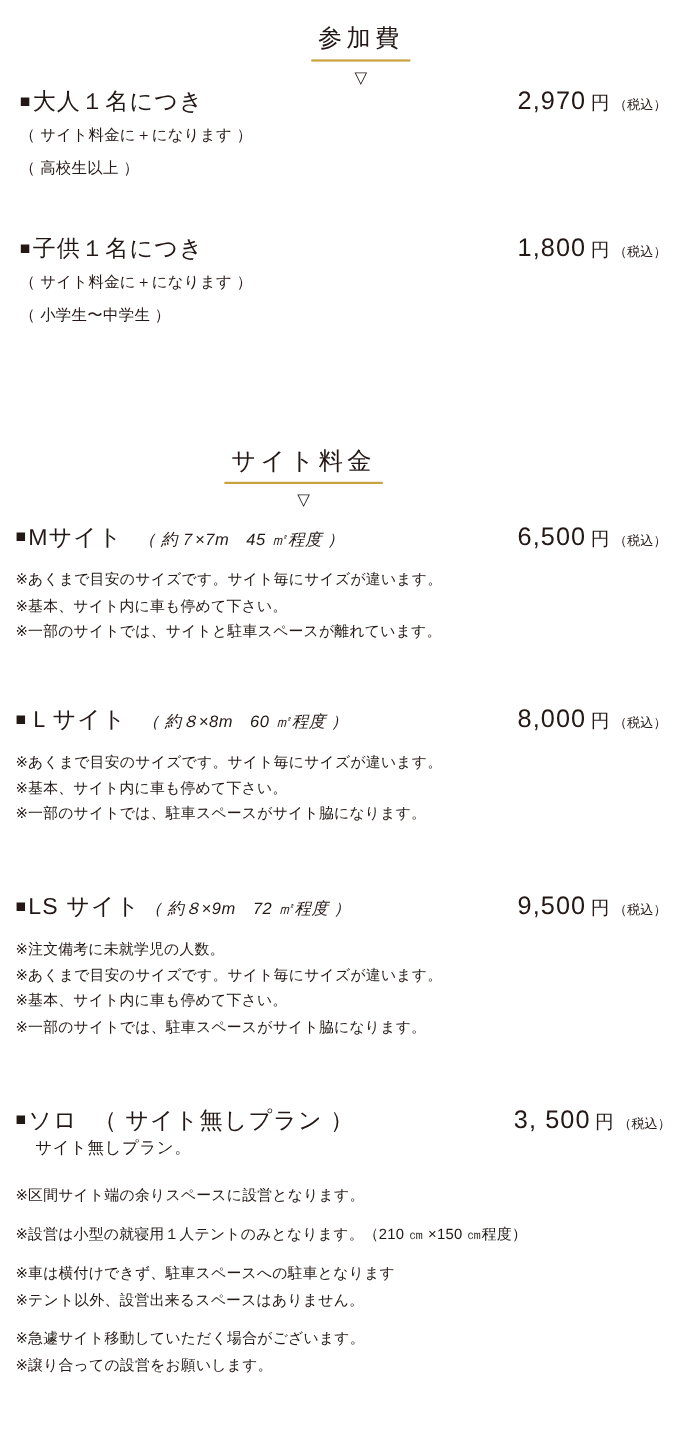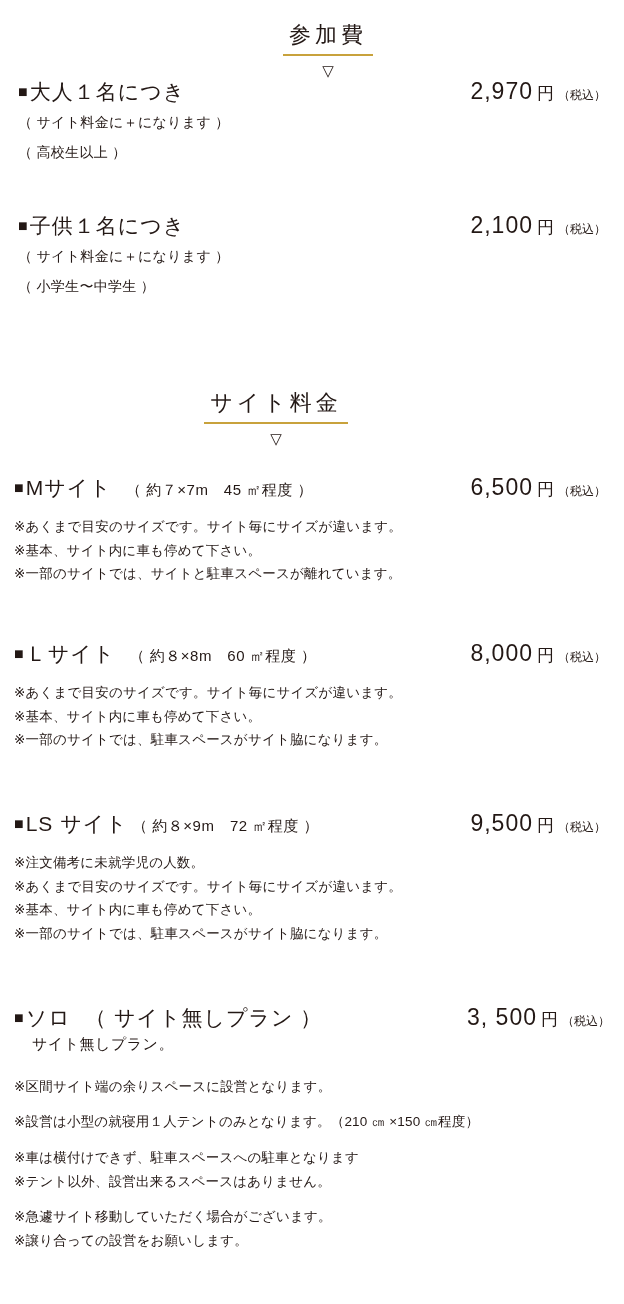--- a/index.html
+++ b/index.html
@@ -61,20 +61,21 @@
   .item-name .sq {
     font-size: 16px;
     vertical-align: 2px;
     margin-right: 1px;
   }
   .item-size {
     font-size: 15px;
     letter-spacing: 0.5px;
     color: #231815;
     white-space: nowrap;
+    font-style: italic;
   }
   .price-wrap {
     white-space: nowrap;
     text-align: right;
   }
   .price {
     font-size: 23px;
     letter-spacing: 1px;
   }
   .yen {
@@ -127,28 +128,28 @@
     <div class="note" style="margin-top:6px;">（ サイト料金に＋になります ）</div>
     <div class="note" style="margin-top:8px;">（ 高校生以上 ）</div>
   </div>
 
   <div class="item abs" style="left:18px; top:212px; width:588px;">
     <div class="item-row">
       <div class="item-name">
         <span class="sq">■</span><span>子供１名につき</span>
       </div>
       <div class="price-wrap">
-        <span class="price">2,100</span><span class="yen">円</span><span class="tax">（税込）</span>
+        <span class="price">1,800</span><span class="yen">円</span><span class="tax">（税込）</span>
       </div>
     </div>
     <div class="note" style="margin-top:6px;">（ サイト料金に＋になります ）</div>
     <div class="note" style="margin-top:8px;">（ 小学生〜中学生 ）</div>
   </div>
 
-  <div class="section-head abs" style="left:0; top:372px; width:520px;">
+  <div class="section-head abs" style="left:0; top:388px; width:520px;">
     <span class="title">サイト料金</span>
     <span class="tri">▽</span>
   </div>
 
   <div class="item abs" style="left:14px; top:474px; width:592px;">
     <div class="item-row">
       <div>
         <span class="item-name"><span class="sq">■</span><span>Mサイト</span></span>
         <span class="item-size" style="margin-left:10px;">（ 約７×7m　45 ㎡程度 ）</span>
       </div>

